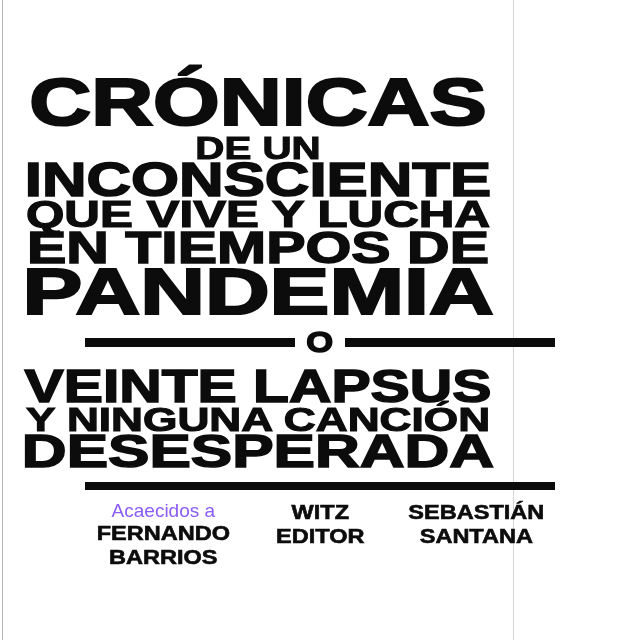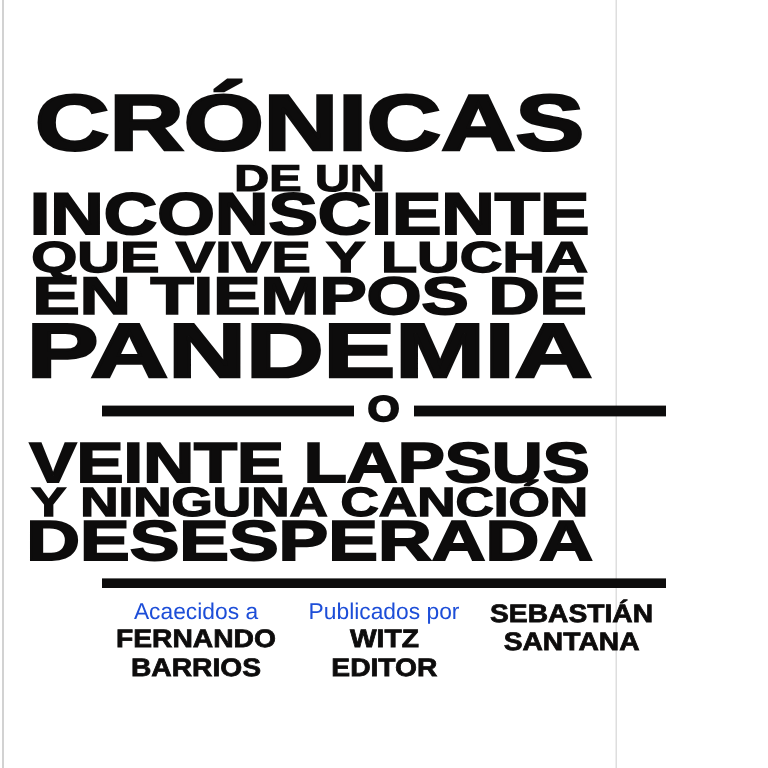--- a/index.html
+++ b/index.html
@@ -92,21 +92,21 @@
   }
   .credit-col {
     flex: 1;
     text-align: center;
   }
   .credit-role {
     display: block;
     font-size: 19px;
     line-height: 21px;
     font-weight: normal;
-    color: #1d4ed8;
+    color: #8b5cf6;
     white-space: nowrap;
   }
   .credit-name {
     display: block;
     font-size: 21px;
     line-height: 24px;
     font-weight: bold;
     white-space: nowrap;
     -webkit-text-stroke: 0.03em currentColor;
     transform: scaleX(1.12);
@@ -140,21 +140,20 @@
 
   <div class="rule"></div>
 
   <div class="credits">
     <div class="credit-col">
       <span class="credit-role">Acaecidos a</span>
       <span class="credit-name">FERNANDO</span>
       <span class="credit-name">BARRIOS</span>
     </div>
     <div class="credit-col">
-      <span class="credit-role">Publicados por</span>
       <span class="credit-name">WITZ</span>
       <span class="credit-name">EDITOR</span>
     </div>
     <div class="credit-col">
       <span class="credit-name">SEBASTIÁN</span>
       <span class="credit-name">SANTANA</span>
     </div>
   </div>
 
 </div>

